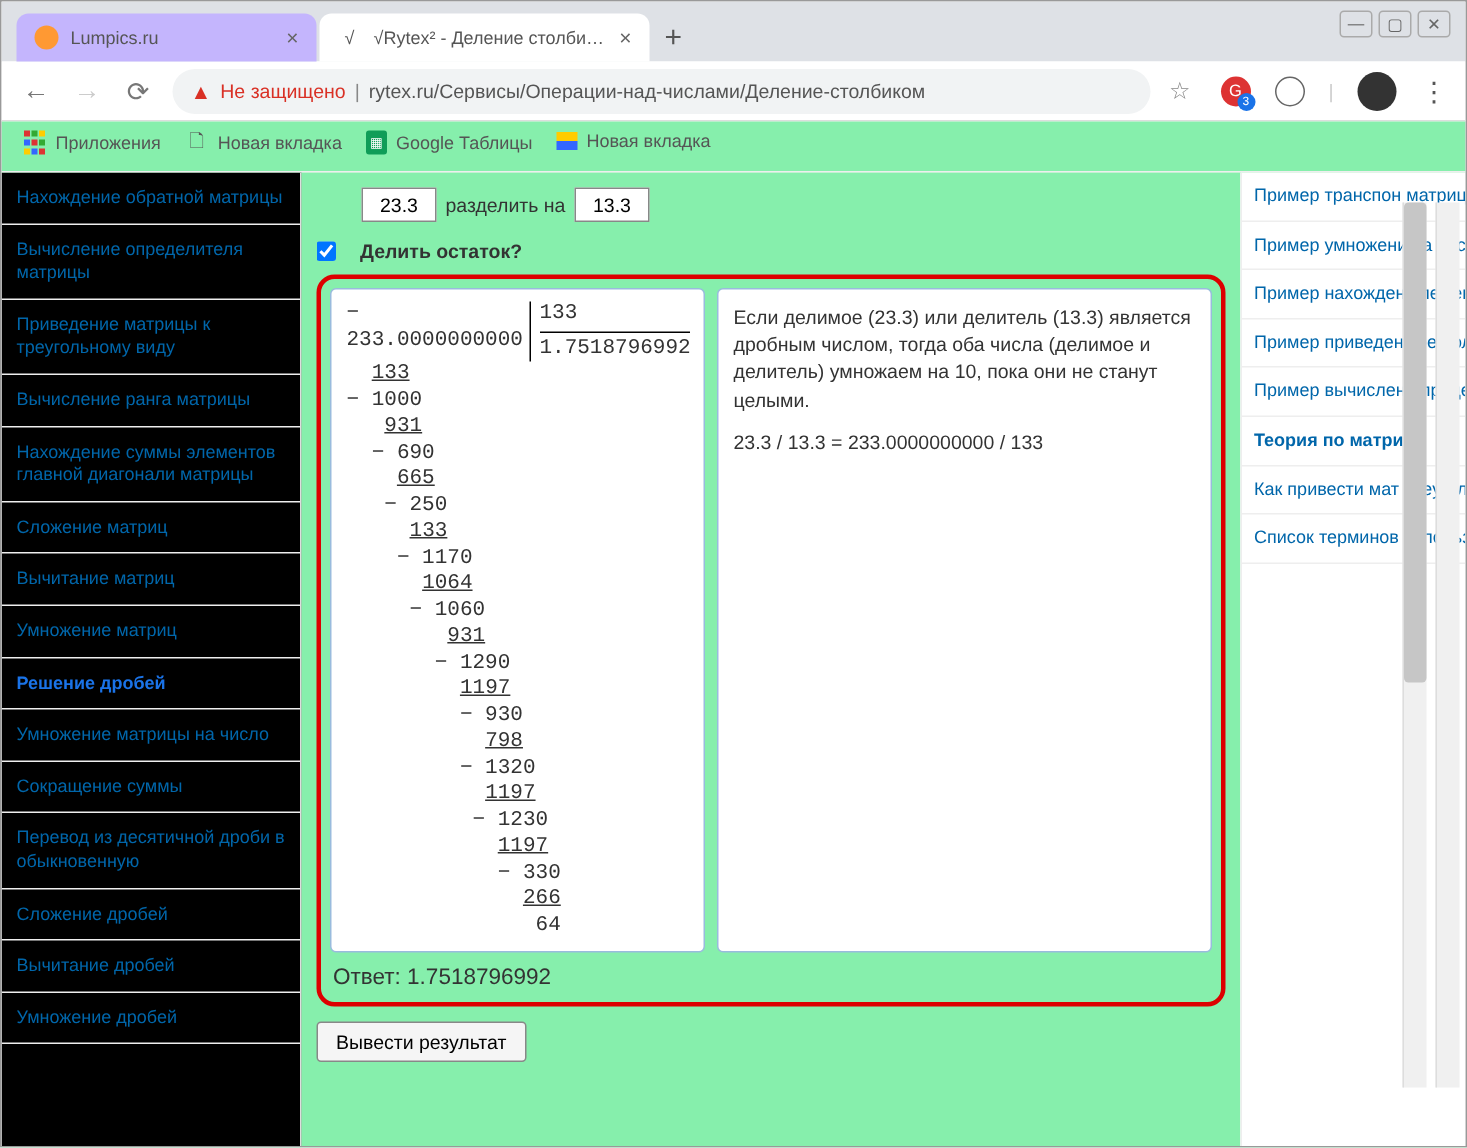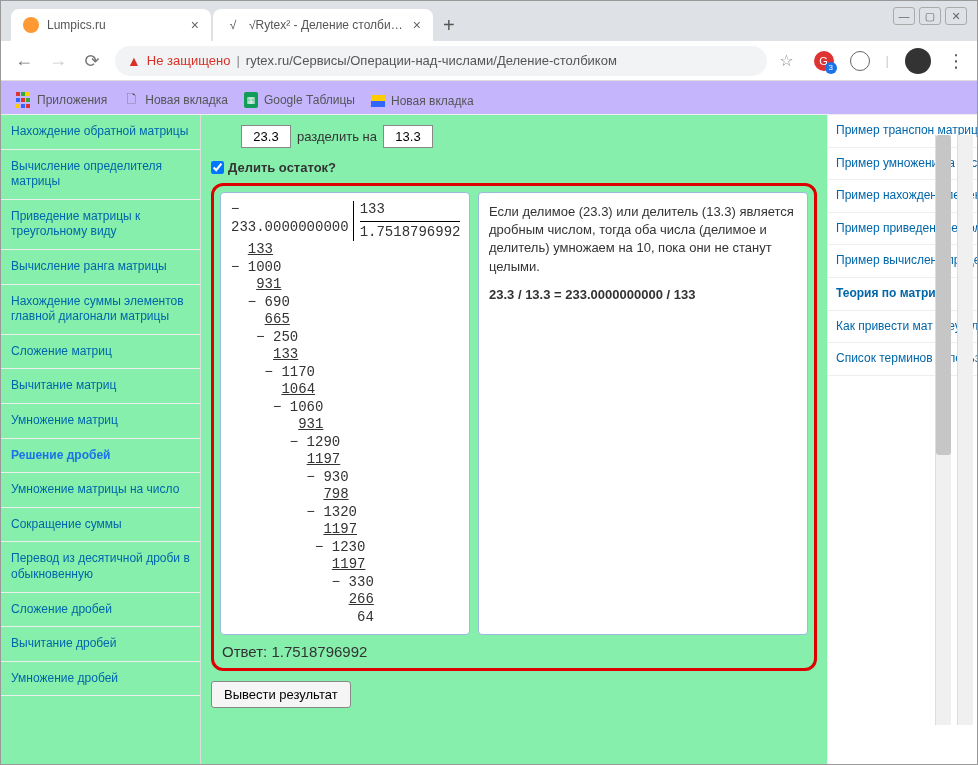--- a/index.html
+++ b/index.html
@@ -2,53 +2,53 @@
 <html><head>
 <meta charset="utf-8">
 <style>
 *{box-sizing:border-box;margin:0;padding:0}
 body{font-family:Arial,sans-serif;font-size:13px;color:#333;background:#fff}
 .window{width:978px;height:765px;border:1px solid #999;position:relative;background:#fff;overflow:hidden}
 .window-controls{position:absolute;top:6px;right:10px;display:flex;gap:4px}
 .window-controls span{width:22px;height:18px;border:1px solid #aaa;border-radius:3px;display:flex;align-items:center;justify-content:center;font-size:11px;color:#666;cursor:pointer}
 .tabs{display:flex;align-items:center;padding:8px 10px 0 10px;background:#dee1e6;height:40px}
 .tab{background:#fff;border-radius:8px 8px 0 0;padding:8px 12px;display:flex;align-items:center;gap:8px;min-width:200px;max-width:220px;font-size:12px;color:#555;margin-right:2px}
-.tab.inactive{background:#ffffff}
+.tab.inactive{background:#c4b5fd}
 .tab-icon{width:16px;height:16px;border-radius:50%;display:flex;align-items:center;justify-content:center;flex-shrink:0}
 .tab-icon.orange{background:#ff9933}
 .tab-title{flex:1;white-space:nowrap;overflow:hidden;text-overflow:ellipsis}
 .tab-close{font-size:14px;color:#666;cursor:pointer}
 .new-tab{font-size:20px;color:#555;padding:0 8px;cursor:pointer}
 .addrbar{display:flex;align-items:center;gap:12px;padding:6px 12px;background:#fff;border-bottom:1px solid #ddd;height:40px}
 .nav-btn{width:22px;height:22px;display:flex;align-items:center;justify-content:center;color:#777;font-size:18px;cursor:pointer}
 .addr-box{flex:1;display:flex;align-items:center;gap:6px;background:#f1f3f4;border-radius:15px;padding:4px 12px;height:30px}
 .warn-icon{color:#d93025;font-size:14px}
 .warn-text{color:#d93025;font-size:13px}
 .addr-url{color:#555;font-size:13px;white-space:nowrap;overflow:hidden}
 .addr-right{display:flex;align-items:center;gap:16px;margin-left:8px}
 .badge-icon{width:20px;height:20px;border-radius:50%;display:flex;align-items:center;justify-content:center;font-size:11px}
 .avatar{width:26px;height:26px;border-radius:50%;background:#333}
-.bookmarks{display:flex;align-items:flex-end;gap:16px;padding:6px 14px;background:#c4b5fd;border-bottom:1px solid #eee;height:34px;font-size:12px;color:#555}
+.bookmarks{display:flex;align-items:flex-start;gap:16px;padding:6px 14px;background:#86efac;border-bottom:1px solid #eee;height:34px;font-size:12px;color:#555}
 .bm-item{display:flex;align-items:center;gap:6px;cursor:pointer}
 .bm-icon{width:16px;height:16px;display:flex;align-items:center;justify-content:center}
 .content{display:flex;height:calc(100% - 114px);overflow:hidden}
-.sidebar-left{width:200px;border-right:1px solid #ddd;overflow-y:auto;background:#86efac}
+.sidebar-left{width:200px;border-right:1px solid #ddd;overflow-y:auto;background:#000000}
 .sidebar-left .item{padding:9px 10px;border-bottom:1px solid #eee;font-size:12px;color:#0066aa;cursor:pointer;line-height:1.3}
 .sidebar-left .item.active{color:#1a73e8;font-weight:bold}
 .main{flex:1;padding:6px 10px;overflow-y:auto;background:#86efac}
 .inputs-row{display:flex;align-items:center;gap:6px;padding:4px 0 8px 30px;font-size:13px}
 .num-input{border:1px solid #888;padding:3px 6px;width:50px;text-align:center;font-size:13px}
-.check-row{display:flex;gap:4px;font-weight:bold;font-size:13px;padding:4px 0 8px 0}
+.check-row{display:flex;gap:16px;font-weight:bold;font-size:13px;padding:4px 0 8px 0}
 .red-box{border:3px solid #d00;border-radius:12px;padding:6px}
 .calc-row{display:flex;gap:8px}
 .calc-left{border:1px solid #9bd;border-radius:4px;padding:8px 10px;width:250px;font-family:'Courier New',monospace;font-size:14px;line-height:1.25;background:#fff}
 .calc-left pre{font-family:inherit;white-space:pre}
 .calc-right{border:1px solid #9bd;border-radius:4px;padding:10px;flex:1;font-size:13px;background:#fff}
 .calc-right p{margin-bottom:10px;line-height:1.4}
-.calc-right .bold{font-weight:bold}
+.calc-right .bold{font-weight:normal}
 .answer{font-size:15px;margin-top:6px;padding:2px}
 .out-btn{border:1px solid #888;background:#f5f5f5;padding:5px 12px;margin:10px 0;cursor:pointer;font-size:13px;border-radius:3px}
 .sidebar-right{width:150px;border-left:1px solid #eee;overflow-y:auto;overflow-x:hidden;background:#fff}
 .sidebar-right .item{padding:8px 8px;border-bottom:1px solid #eee;font-size:12px;color:#0066aa;cursor:pointer;line-height:1.3;white-space:nowrap;overflow:hidden}
 .sidebar-right .item.head{font-weight:bold}
 .scrollbar-track{position:absolute;right:26px;top:134px;width:16px;height:590px;background:#f0f0f0;border-left:1px solid #ddd}
 .scrollbar-thumb{width:100%;height:320px;background:#c6c6c6;border-radius:3px}
 .scrollbar-track2{position:absolute;right:4px;top:134px;width:16px;height:590px;background:#f0f0f0;border-left:1px solid #ddd}
 .division-top{display:flex}
 .div-left-col{}

